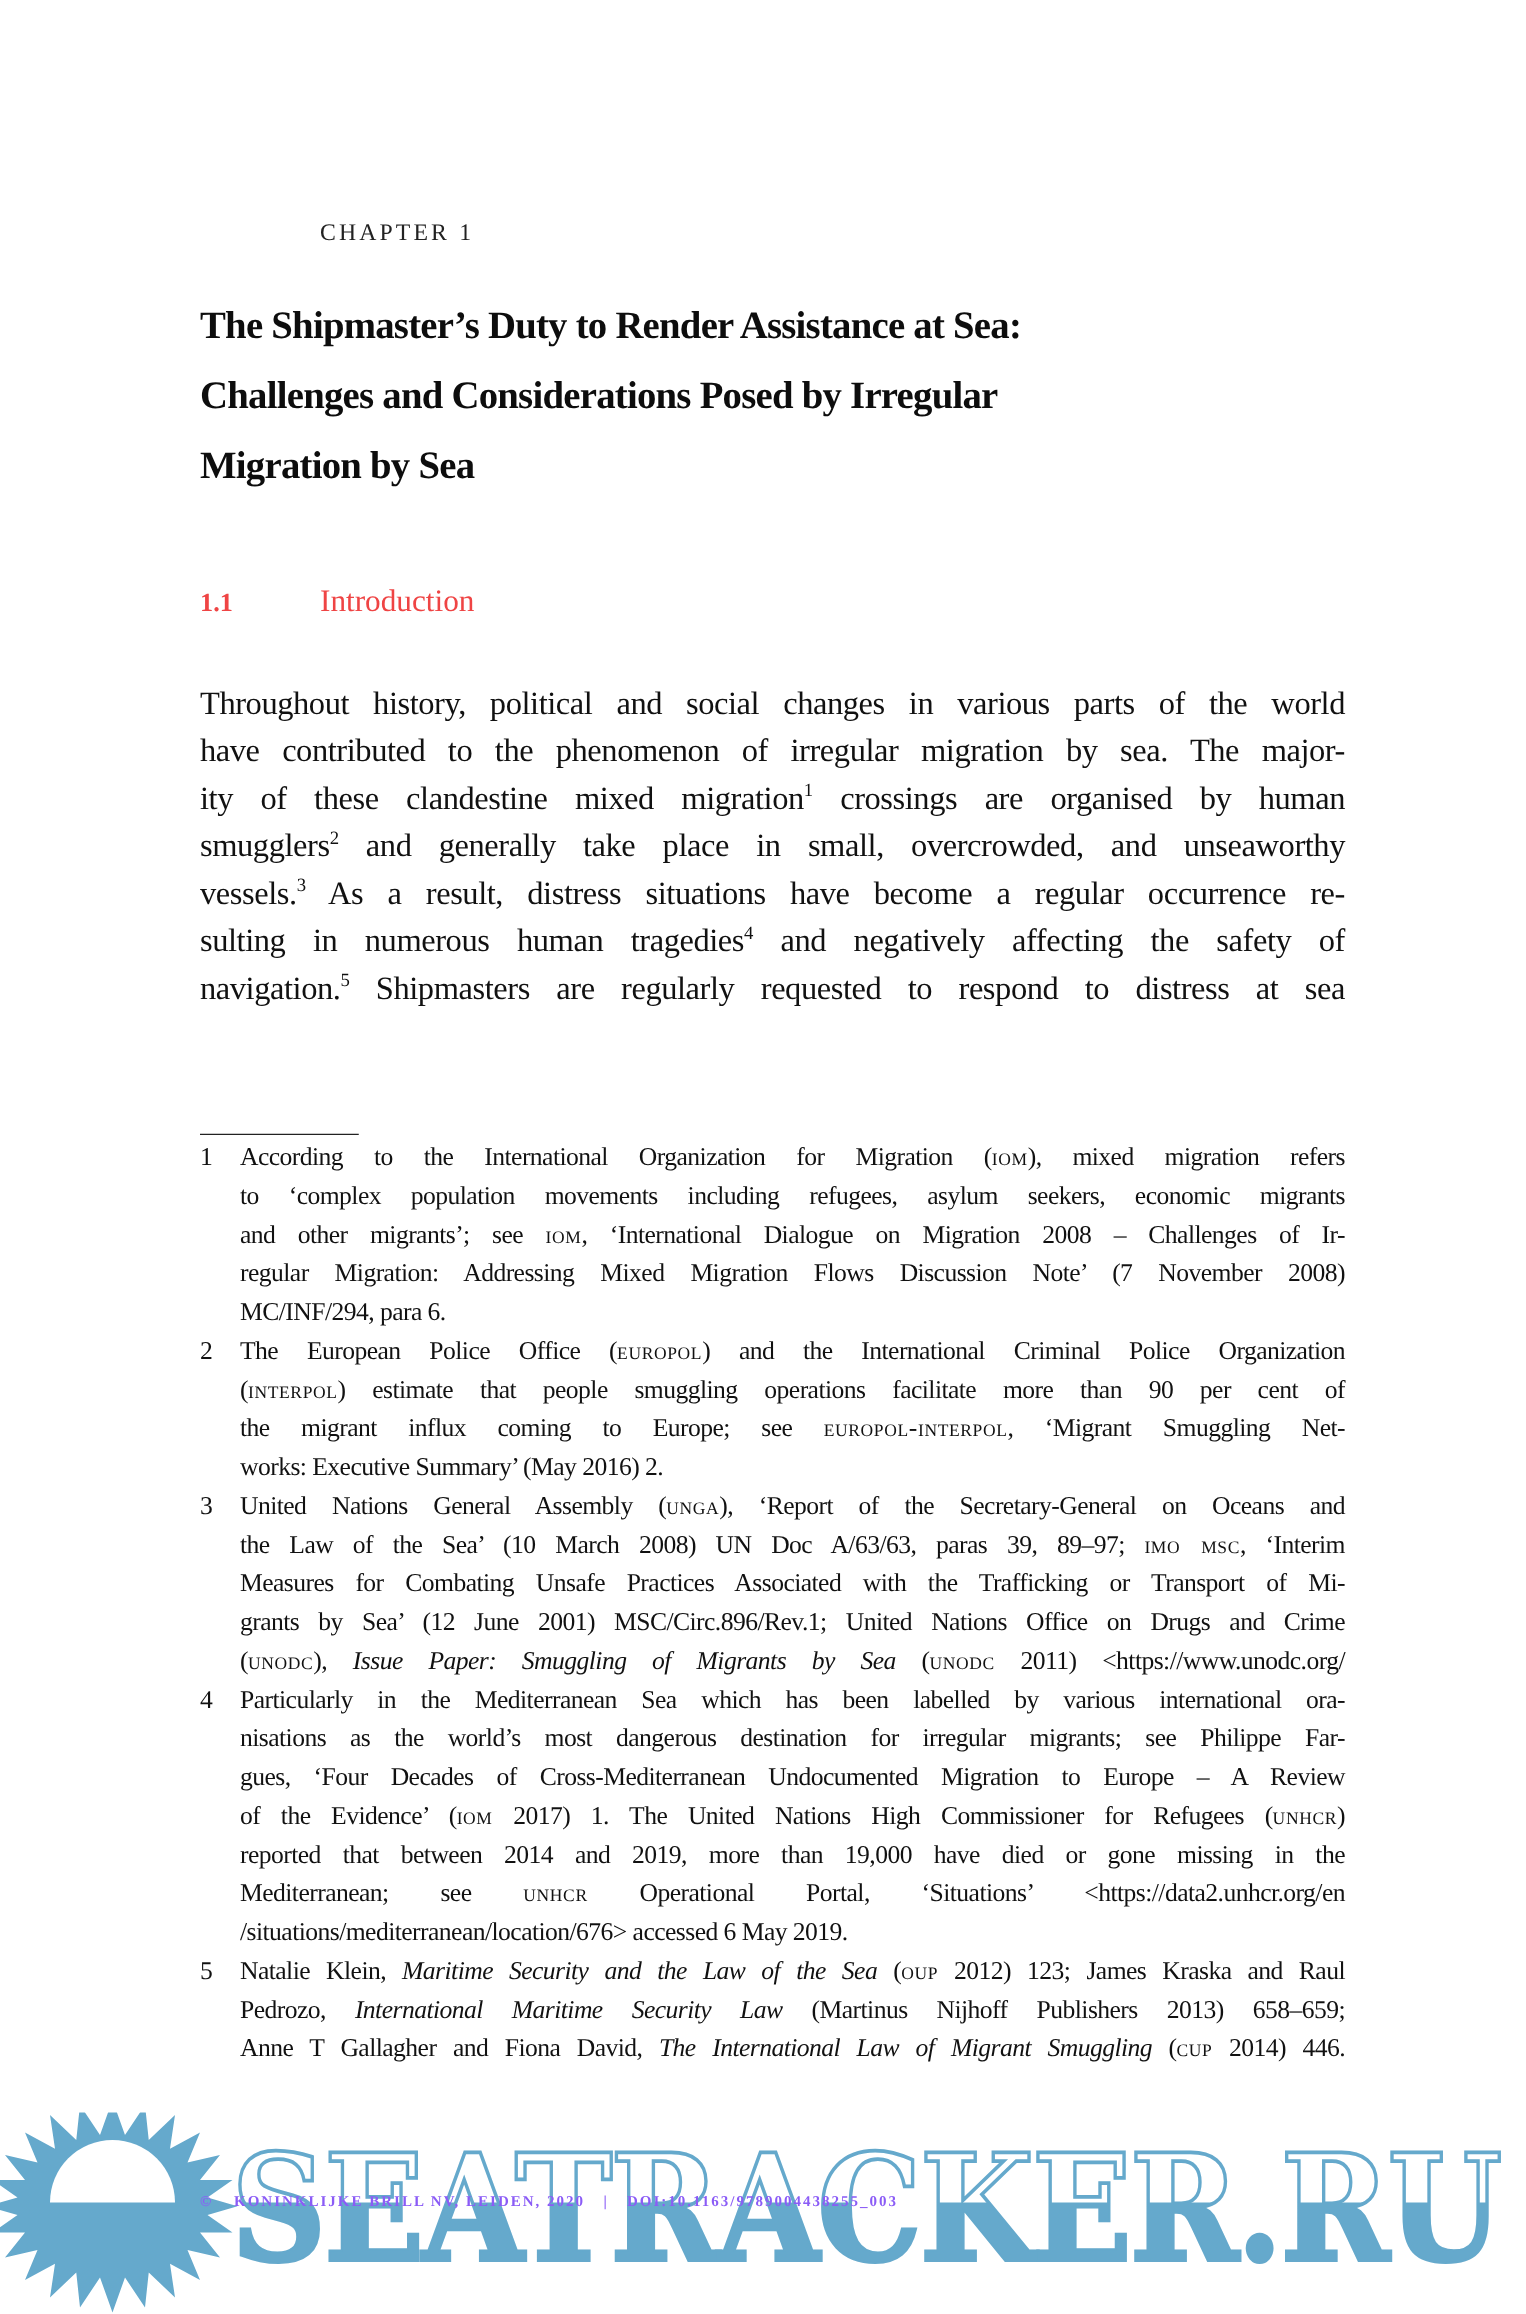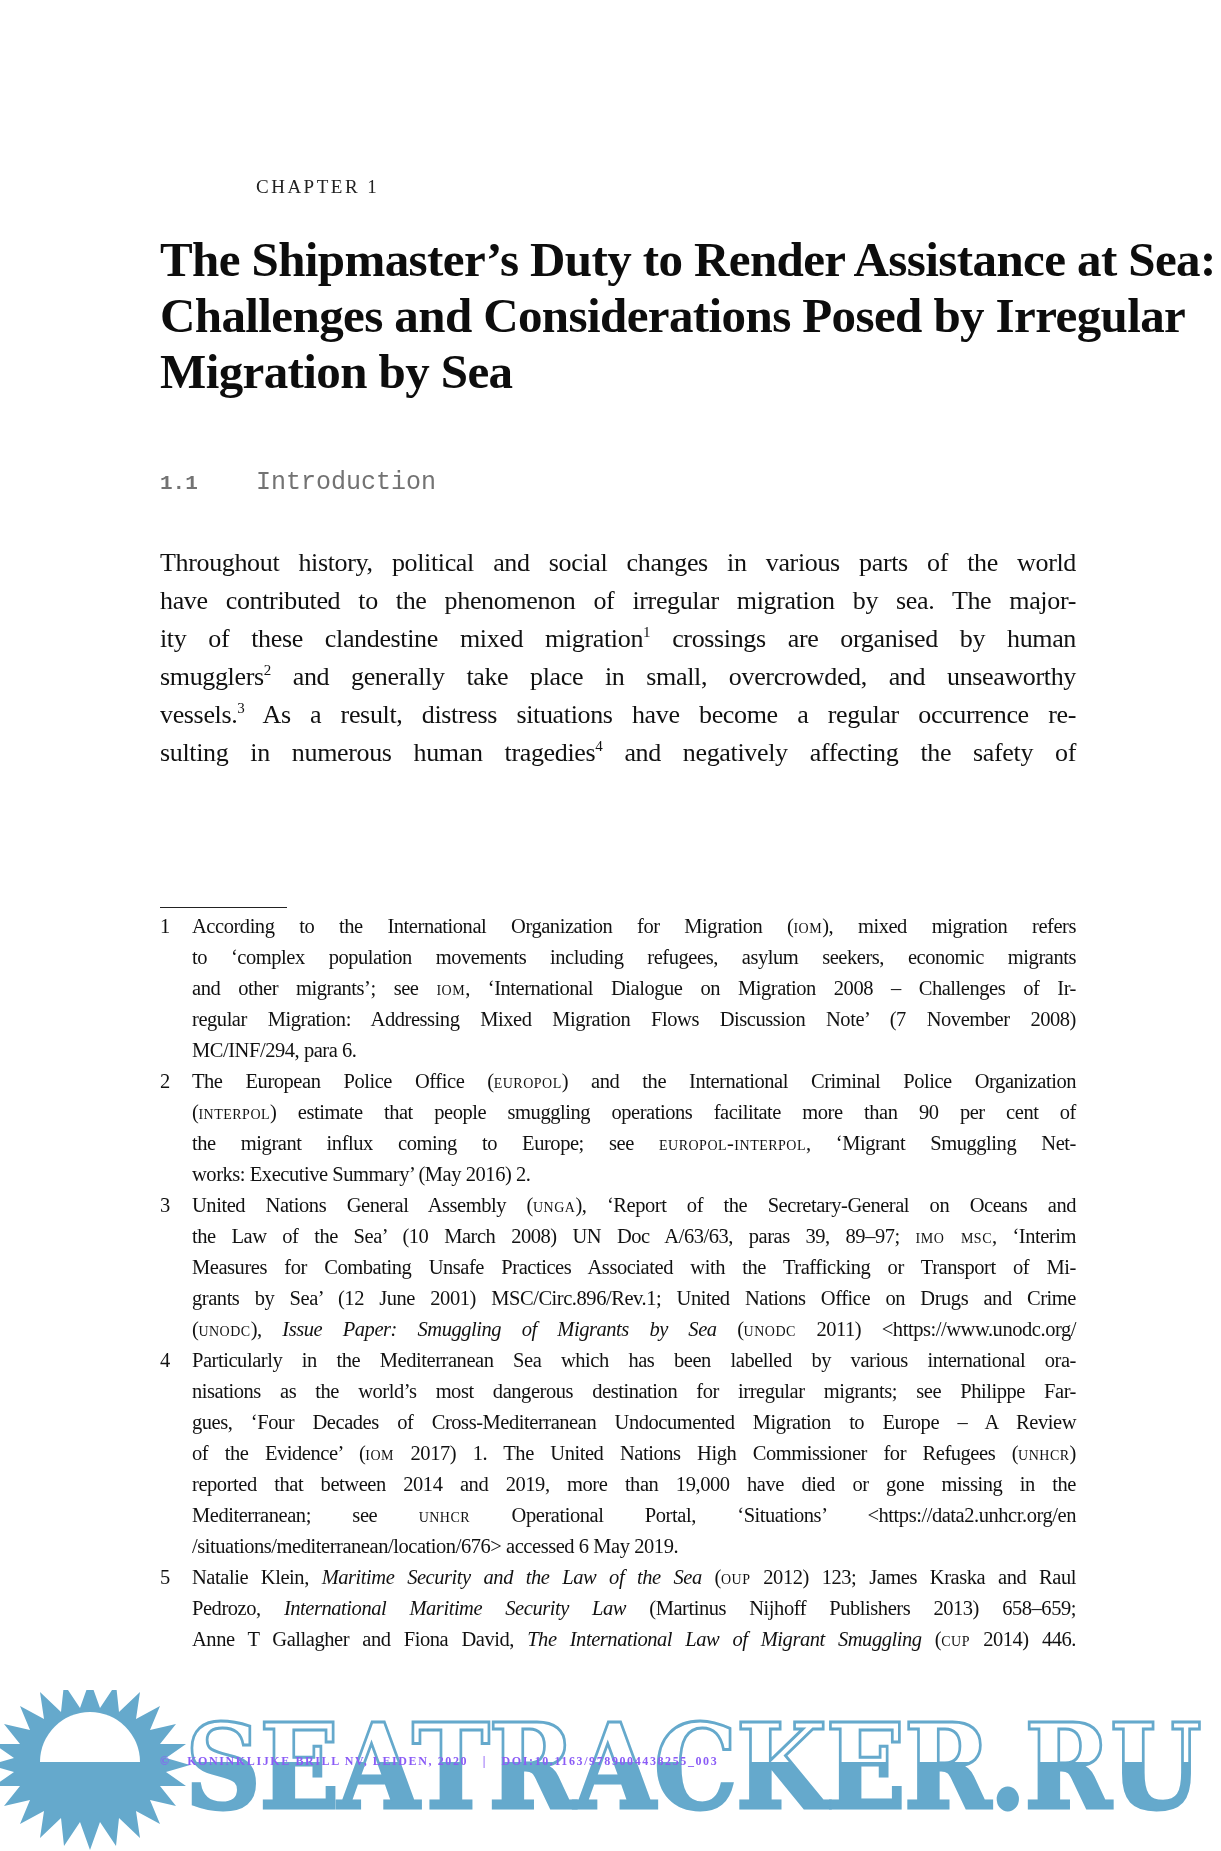--- a/index.html
+++ b/index.html
@@ -1,21 +1,21 @@
 <!DOCTYPE html>
 <html><head>
 <meta charset="utf-8">
 <style>
   html, body { margin:0; padding:0; background:#ffffff; }
   body { width:1221px; height:1851px; position:relative; overflow:hidden; font-family:"Liberation Serif","DejaVu Serif",serif; color:#111; }
   .page { position:absolute; left:0; top:0; width:1150px; height:1851px; }
   .chapter-label { position:absolute; left:256px; top:176px; font-size:19px; letter-spacing:2.5px; color:#222; }
-  .title { position:absolute; left:160px; top:232px; width:940px; font-size:49px; font-weight:bold; line-height:56px; letter-spacing:-0.6px; color:#0d0d0d; margin:0; }
+  .title { position:absolute; left:160px; top:232px; width:940px; font-size:31px; font-weight:bold; line-height:56px; letter-spacing:-0.6px; color:#0d0d0d; margin:0; }
   .title span { display:block; white-space:nowrap; }
-  .section-heading { position:absolute; left:160px; top:468px; font-size:25px; color:#737373;font-family:Liberation Mono, monospace; }
+  .section-heading { position:absolute; left:160px; top:468px; font-size:25px; color:#ef4444; }
   .section-heading .num { display:inline-block; width:96px; font-weight:bold; font-size:21px; }
   .body-text { position:absolute; left:160px; top:544px; width:916px; font-size:26px; line-height:38px; text-align:justify; margin:0; }
   .body-text .line { display:block; text-align:justify; text-align-last:justify; white-space:nowrap; letter-spacing:-0.35px; word-spacing:1px; }
   .body-text .line.last { text-align-last:justify; }
   sup { font-size:15px; line-height:0; vertical-align:10px; }
   .rule { position:absolute; left:160px; top:907px; width:127px; height:1px; background:#222; }
   .footnotes { position:absolute; left:160px; top:911px; width:916px; font-size:20.5px; line-height:31px; }
   .fn { position:relative; padding-left:32px; margin:0; }
   .fn .fn-num { position:absolute; left:0; top:0; }
   .fn .fl { display:block; white-space:nowrap; text-align:justify; text-align-last:justify; letter-spacing:-0.45px; }
@@ -43,20 +43,21 @@
     <span class="num">1.1</span><span>Introduction</span>
   </div>
 
   <div class="body-text">
     <span class="line"><span>Throughout history, political and social changes in various parts of the world</span></span>
     <span class="line"><span>have contributed to the phenomenon of irregular migration by sea. The major-</span></span>
     <span class="line"><span>ity of these clandestine mixed migration</span><sup>1</sup><span> crossings are organised by human</span></span>
     <span class="line"><span>smugglers</span><sup>2</sup><span> and generally take place in small, overcrowded, and unseaworthy</span></span>
     <span class="line"><span>vessels.</span><sup>3</sup><span> As a result, distress situations have become a regular occurrence re-</span></span>
     <span class="line"><span>sulting in numerous human tragedies</span><sup>4</sup><span> and negatively affecting the safety of</span></span>
+    <span class="line last"><span>navigation.</span><sup>5</sup><span> Shipmasters are regularly requested to respond to distress at sea</span></span>
   </div>
 
   <div class="rule"></div>
 
   <div class="footnotes">
 
     <div class="fn">
       <span class="fn-num">1</span>
       <span class="fl"><span>According to the International Organization for Migration (</span><span class="sc">IOM</span><span>), mixed migration refers</span></span>
       <span class="fl">to ‘complex population movements including refugees, asylum seekers, economic migrants</span>

